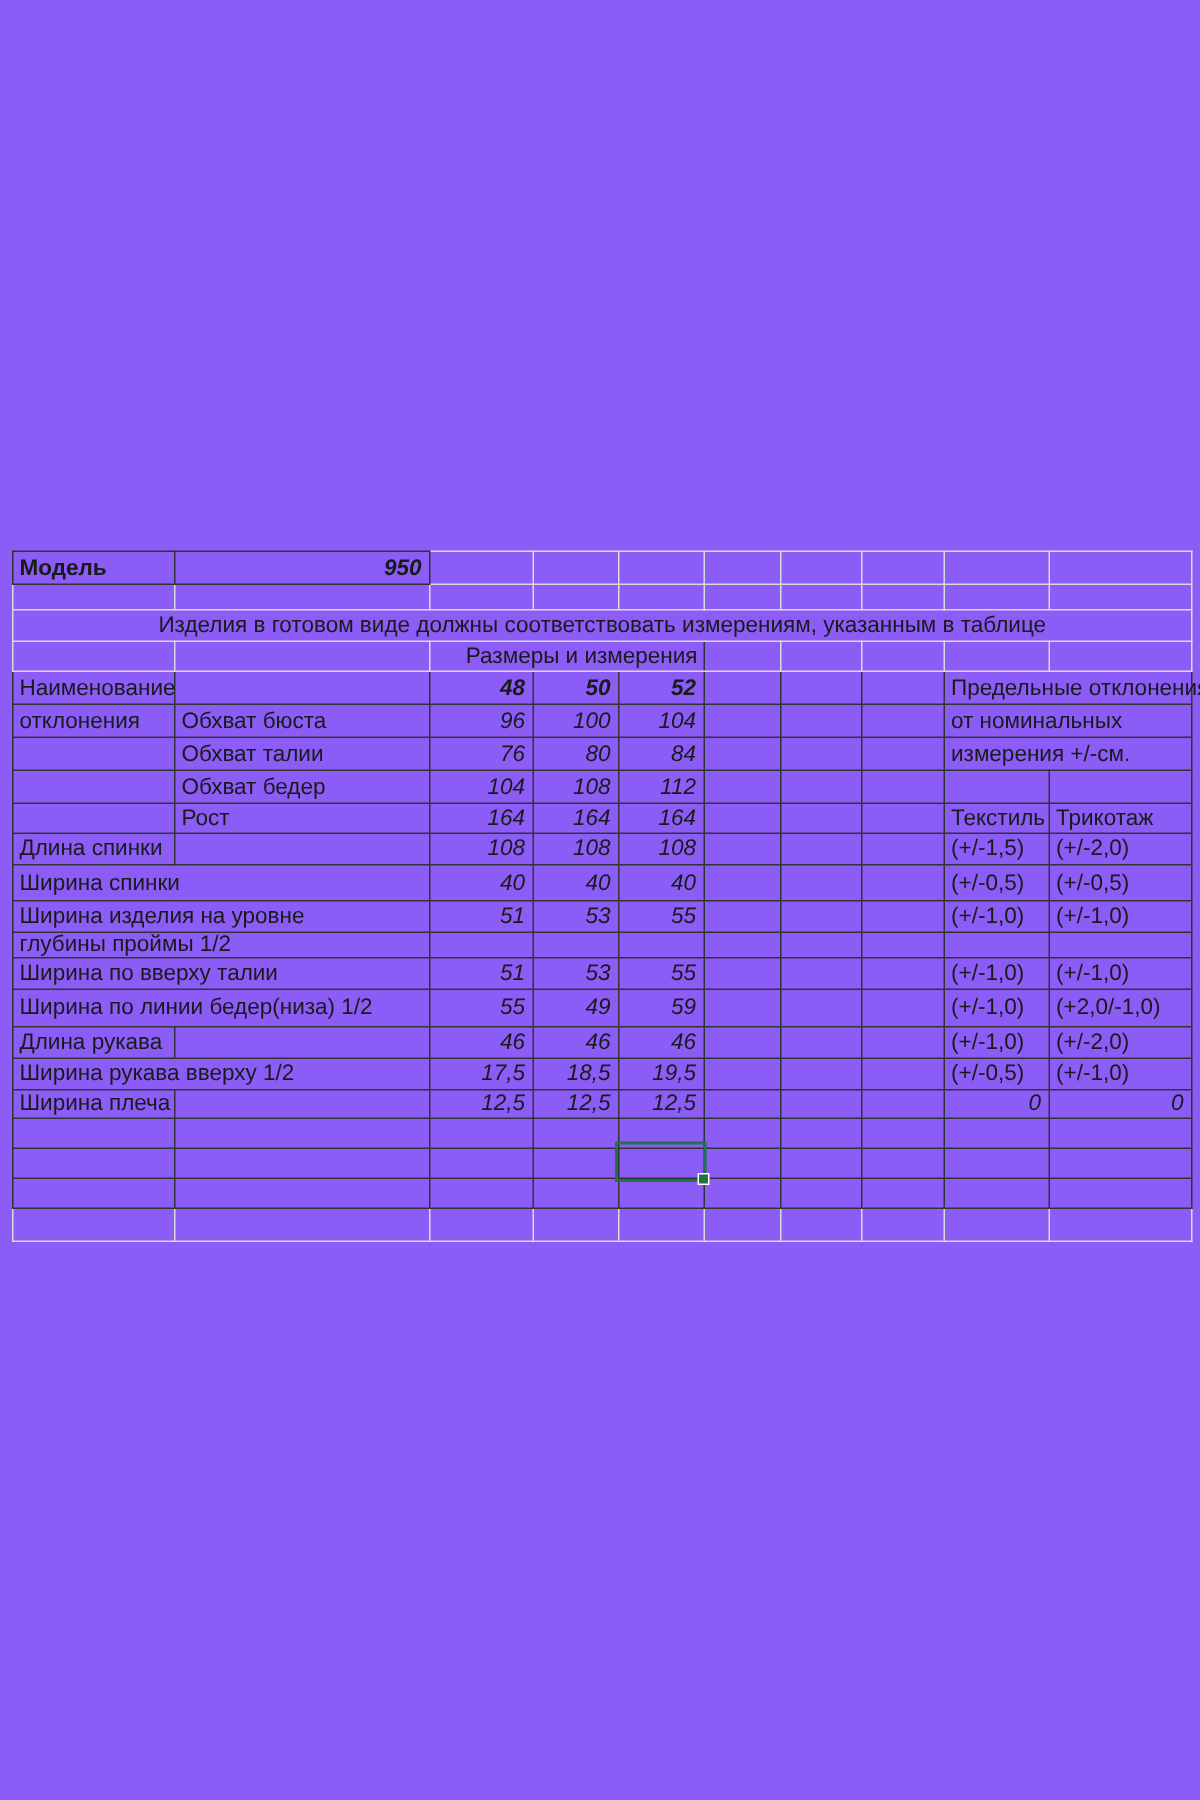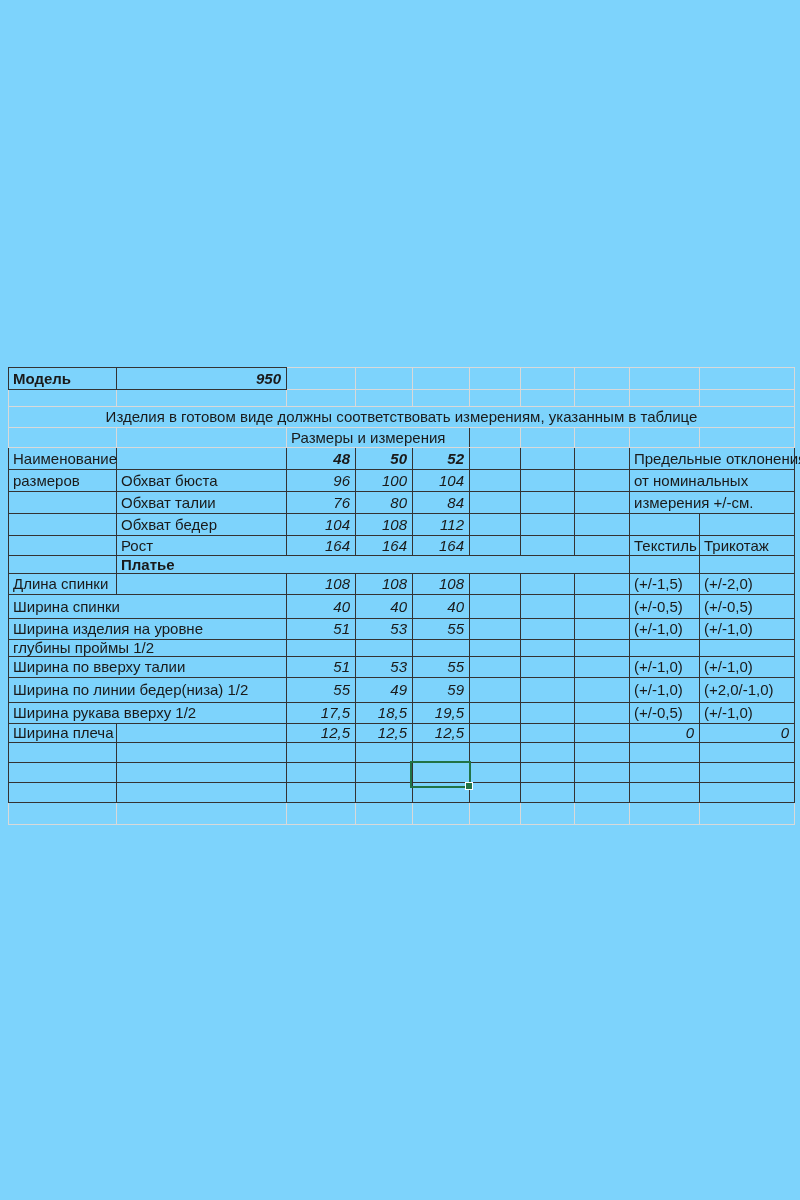--- a/index.html
+++ b/index.html
@@ -1,29 +1,29 @@
 <!DOCTYPE html>
 <html><head>
 <meta charset="utf-8">
 <style>
   html,body{margin:0;padding:0;background:#ffffff;}
-  .page{position:relative;width:800px;height:1200px;background:#7dd3fc;overflow:hidden;
+  .page{position:relative;width:800px;height:1200px;background:#8b5cf6;overflow:hidden;
         font-family:"Liberation Sans",sans-serif;color:#1a1a1a;}
   table.sheet{position:absolute;left:8px;top:367px;width:786px;
               border-collapse:collapse;table-layout:fixed;}
   td{font-size:15px;line-height:1.05;padding:0 4px;white-space:nowrap;
      vertical-align:middle;overflow:visible;}
   
   td.f{border:1px solid #d9d9d9;}                 
   td.d{border:1px solid #333333;}                 
   td.rd{border:1px solid #d9d9d9;border-left:1px solid #333;border-right:1px solid #333;}
   td.note{border:1px solid #d9d9d9;border-top:1px solid #b7b7b7;text-align:center;}
   .b{font-weight:bold;}
   .num{text-align:right;padding-right:5px;font-style:italic;}
-  .center{text-align:left;}
+  .center{text-align:right;}
   
   .sel{position:absolute;left:410px;top:761px;width:57px;height:23px;
        border:2px solid #217346;pointer-events:auto;}
   .sel .handle{position:absolute;right:-4px;bottom:-4px;width:6px;height:6px;
        background:#217346;border:1px solid #ffffff;}
 </style>
 </head>
 <body>
 
 <div class="page">
@@ -89,21 +89,21 @@
       <td class="d b num">48</td>
       <td class="d b num">50</td>
       <td class="d b num">52</td>
       <td class="d"></td>
           <td class="d"></td>
       <td class="d"></td>
       <td class="d" colspan="2">Предельные отклонения</td>
     </tr>
 
     <tr style="height:22px">
-      <td class="d">размеров</td>
+      <td class="d">отклонения</td>
       <td class="d">Обхват бюста</td>
       <td class="d num">96</td>
       <td class="d num">100</td>
       <td class="d num">104</td>
       <td class="d"></td>
           <td class="d"></td>
       <td class="d"></td>
       <td class="d" colspan="2">от номинальных</td>
     </tr>
 
@@ -138,26 +138,20 @@
       <td class="d num">164</td>
       <td class="d num">164</td>
       <td class="d num">164</td>
       <td class="d"></td>
           <td class="d"></td>
       <td class="d"></td>
       <td class="d">Текстиль</td>
       <td class="d">Трикотаж</td>
     </tr>
 
-    <tr style="height:18px">
-      <td class="d"></td>
-      <td class="d b center" colspan="7">Платье</td>
-      <td class="d"></td>
-      <td class="d"></td>
-    </tr>
 
     <tr style="height:21px">
       <td class="d">Длина спинки</td>
       <td class="d"></td>
       <td class="d num">108</td>
       <td class="d num">108</td>
       <td class="d num">108</td>
       <td class="d"></td>
           <td class="d"></td>
       <td class="d"></td>
@@ -218,20 +212,32 @@
       <td class="d num">55</td>
       <td class="d num">49</td>
       <td class="d num">59</td>
       <td class="d"></td>
           <td class="d"></td>
       <td class="d"></td>
       <td class="d">(+/-1,0)</td>
       <td class="d">(+2,0/-1,0)</td>
     </tr>
 
+    <tr style="height:21px">
+      <td class="d">Длина рукава</td>
+      <td class="d"></td>
+      <td class="d num">46</td>
+      <td class="d num">46</td>
+      <td class="d num">46</td>
+      <td class="d"></td>
+          <td class="d"></td>
+      <td class="d"></td>
+      <td class="d">(+/-1,0)</td>
+      <td class="d">(+/-2,0)</td>
+    </tr>
 
     <tr style="height:21px">
       <td class="d" colspan="2">Ширина рукава вверху 1/2</td>
       <td class="d num">17,5</td>
       <td class="d num">18,5</td>
       <td class="d num">19,5</td>
       <td class="d"></td>
           <td class="d"></td>
       <td class="d"></td>
       <td class="d">(+/-0,5)</td>

